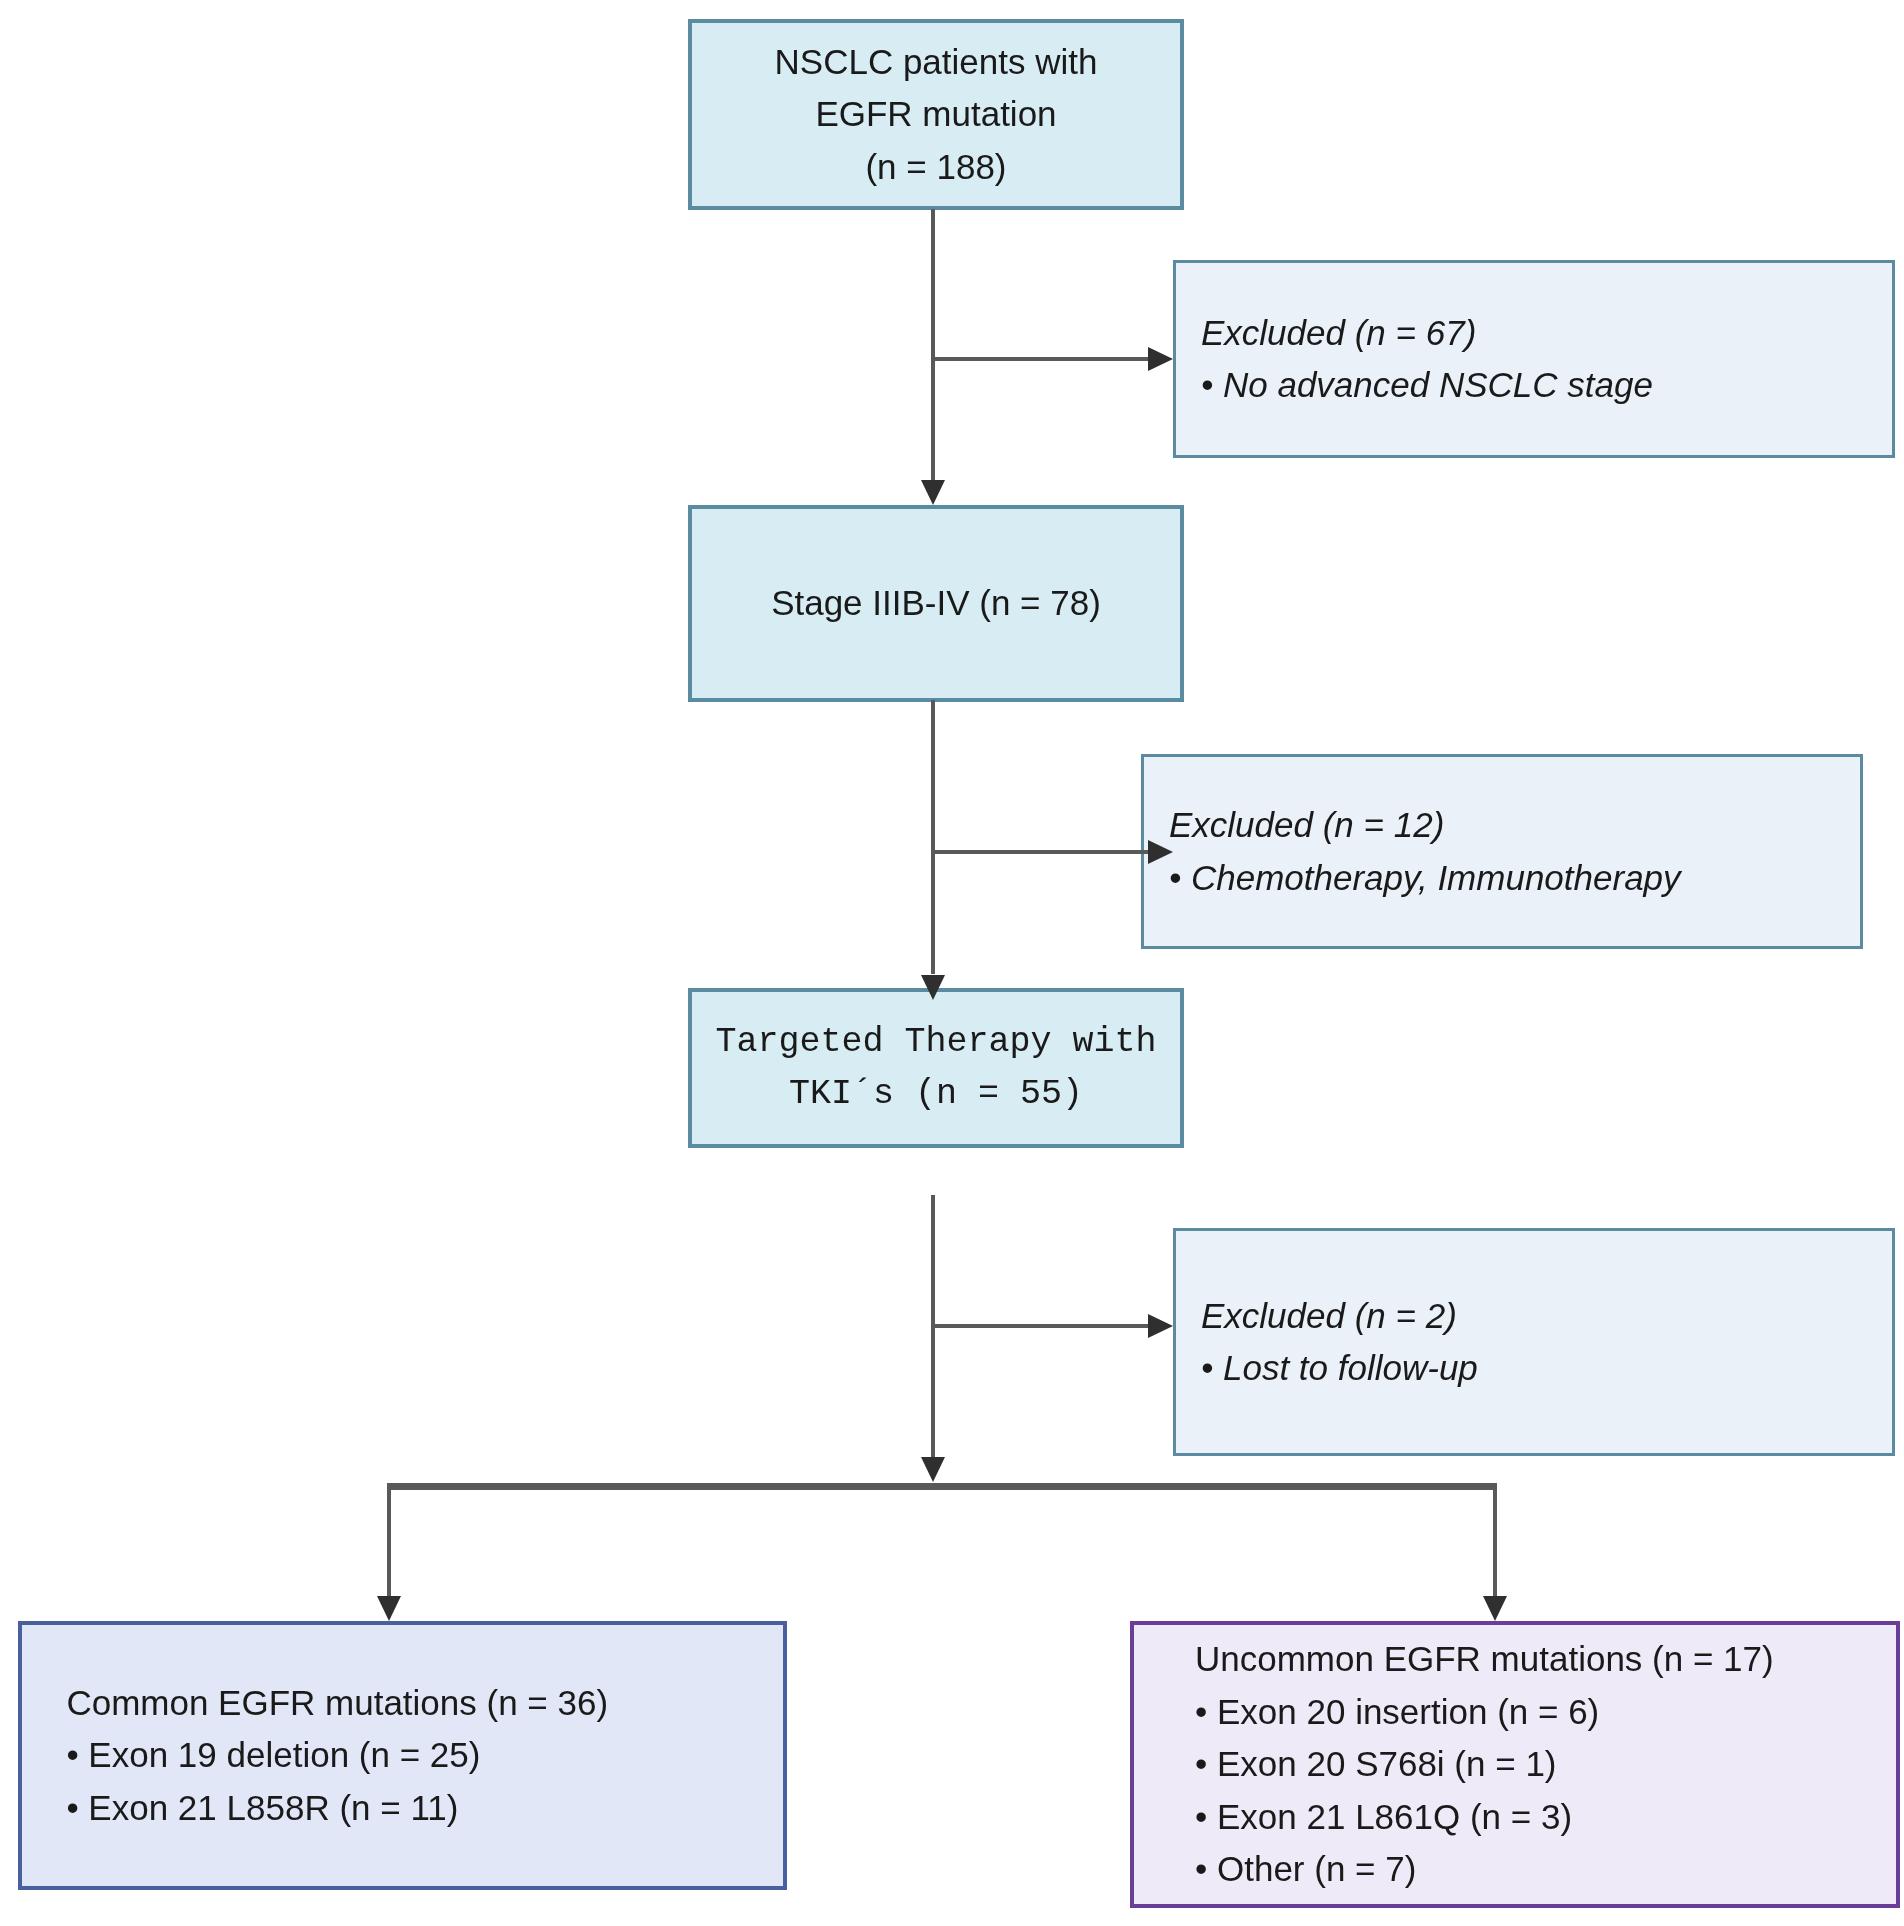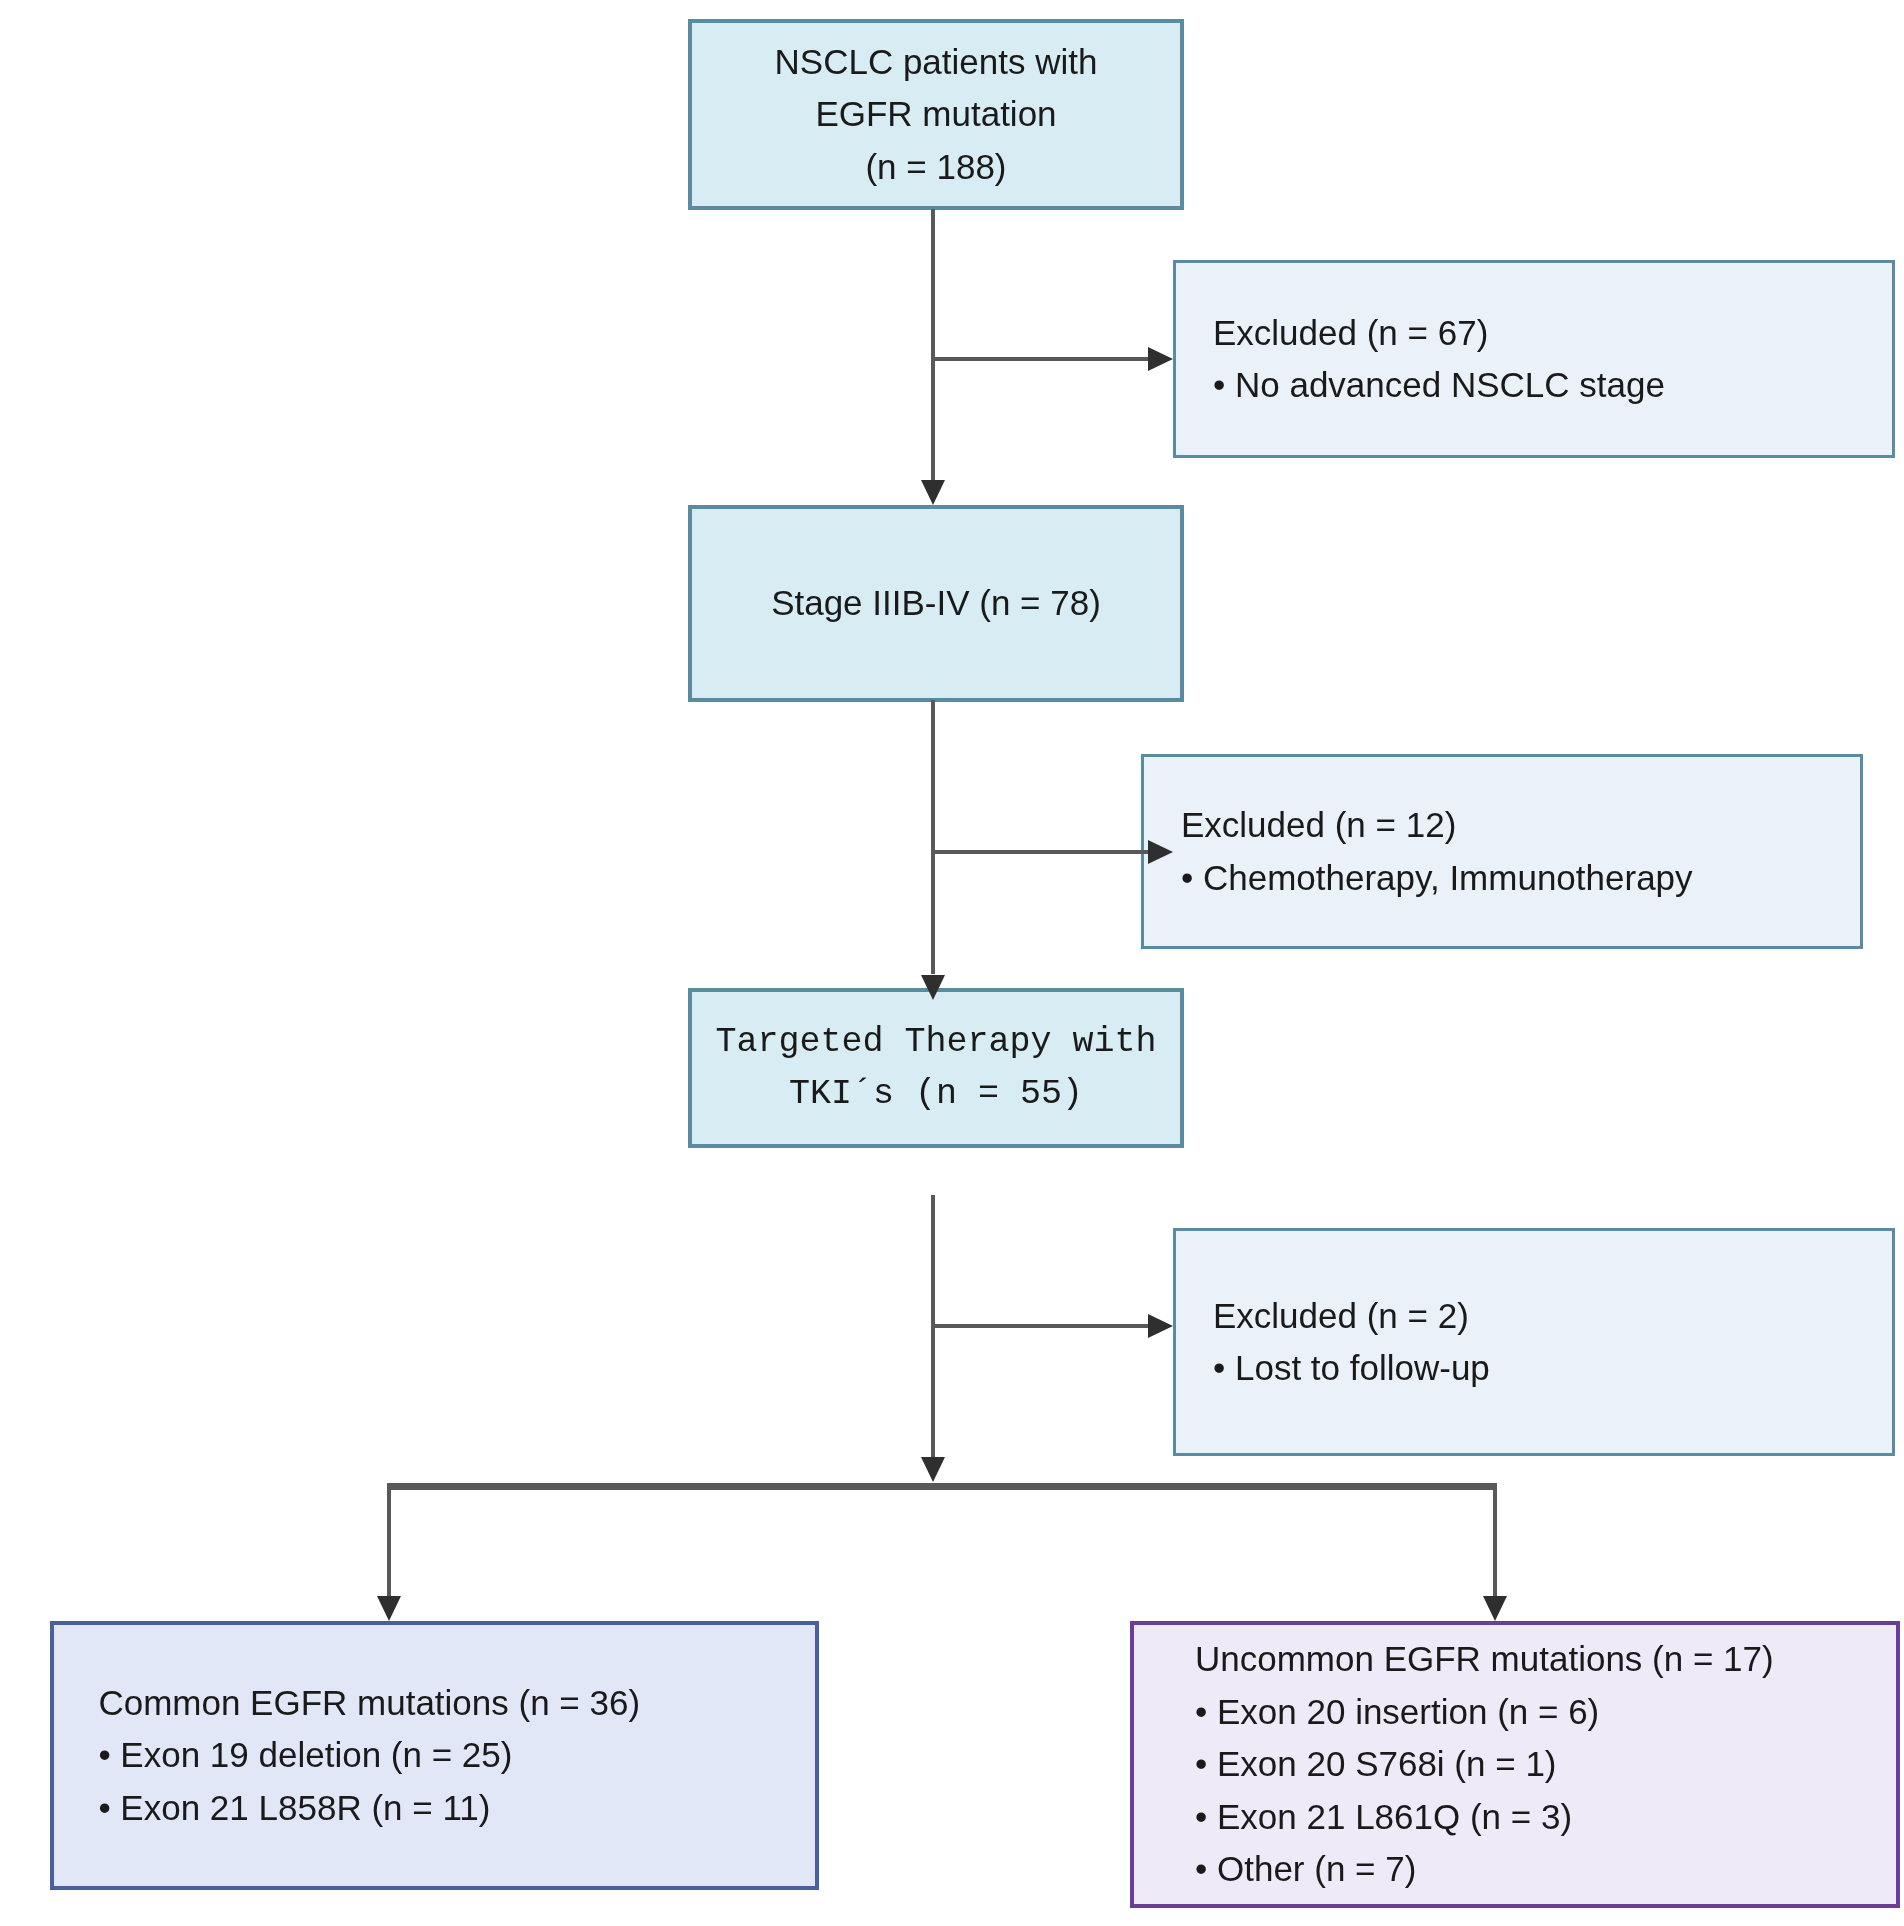--- a/index.html
+++ b/index.html
@@ -25,29 +25,29 @@
   }
   .main{
     background:var(--main-fill,#d8ecf3);
     border:4.2px solid var(--main-border,#5b8ba0);
     justify-content:center;
     text-align:center;
   }
   .excluded{
     background:var(--excluded-fill,#eaf1f9);
     border:3.5px solid var(--excluded-border,#5b8ba0);
-    padding-left:37px;
+    padding-left:25px;
     text-align:left;
+    font-style:italic;
   }
   .common{
     background:var(--common-fill,#e2e7f8);
     border:4.2px solid var(--common-border,#4a5f9e);
     padding-left:44px;
     text-align:left;
-    margin-left:32px;
   }
   .uncommon{
     background:var(--uncommon-fill,#efeaf8);
     border:4.2px solid var(--uncommon-border,#6a3d96);
     padding-left:61px;
     text-align:left;
   }
   .line{
     position:absolute;
     background:var(--line,#595959);

